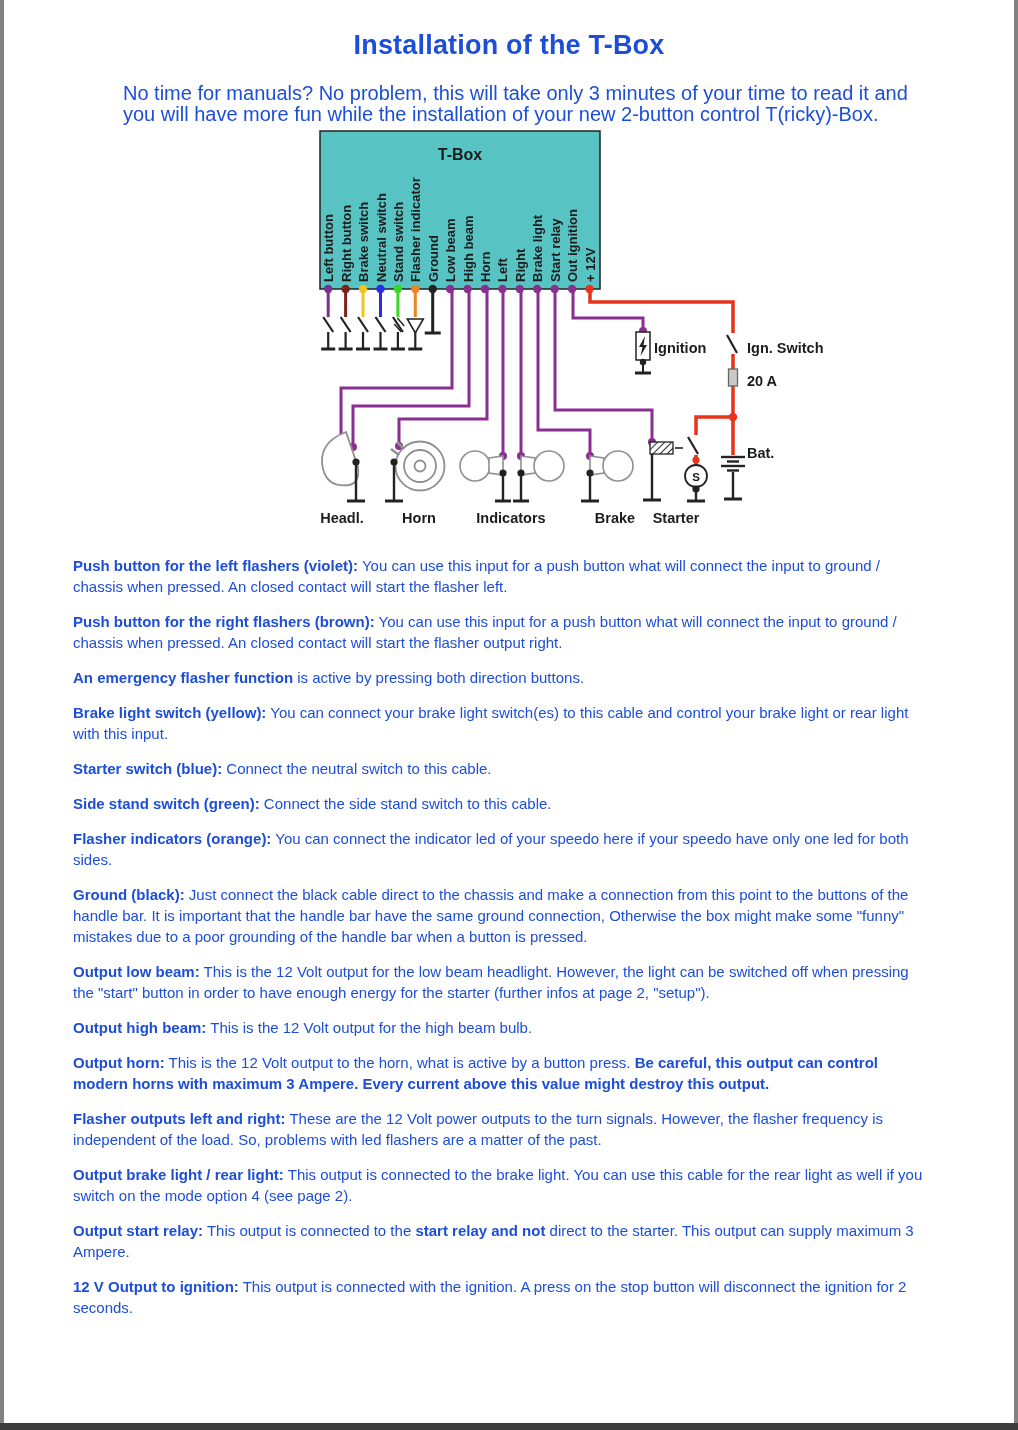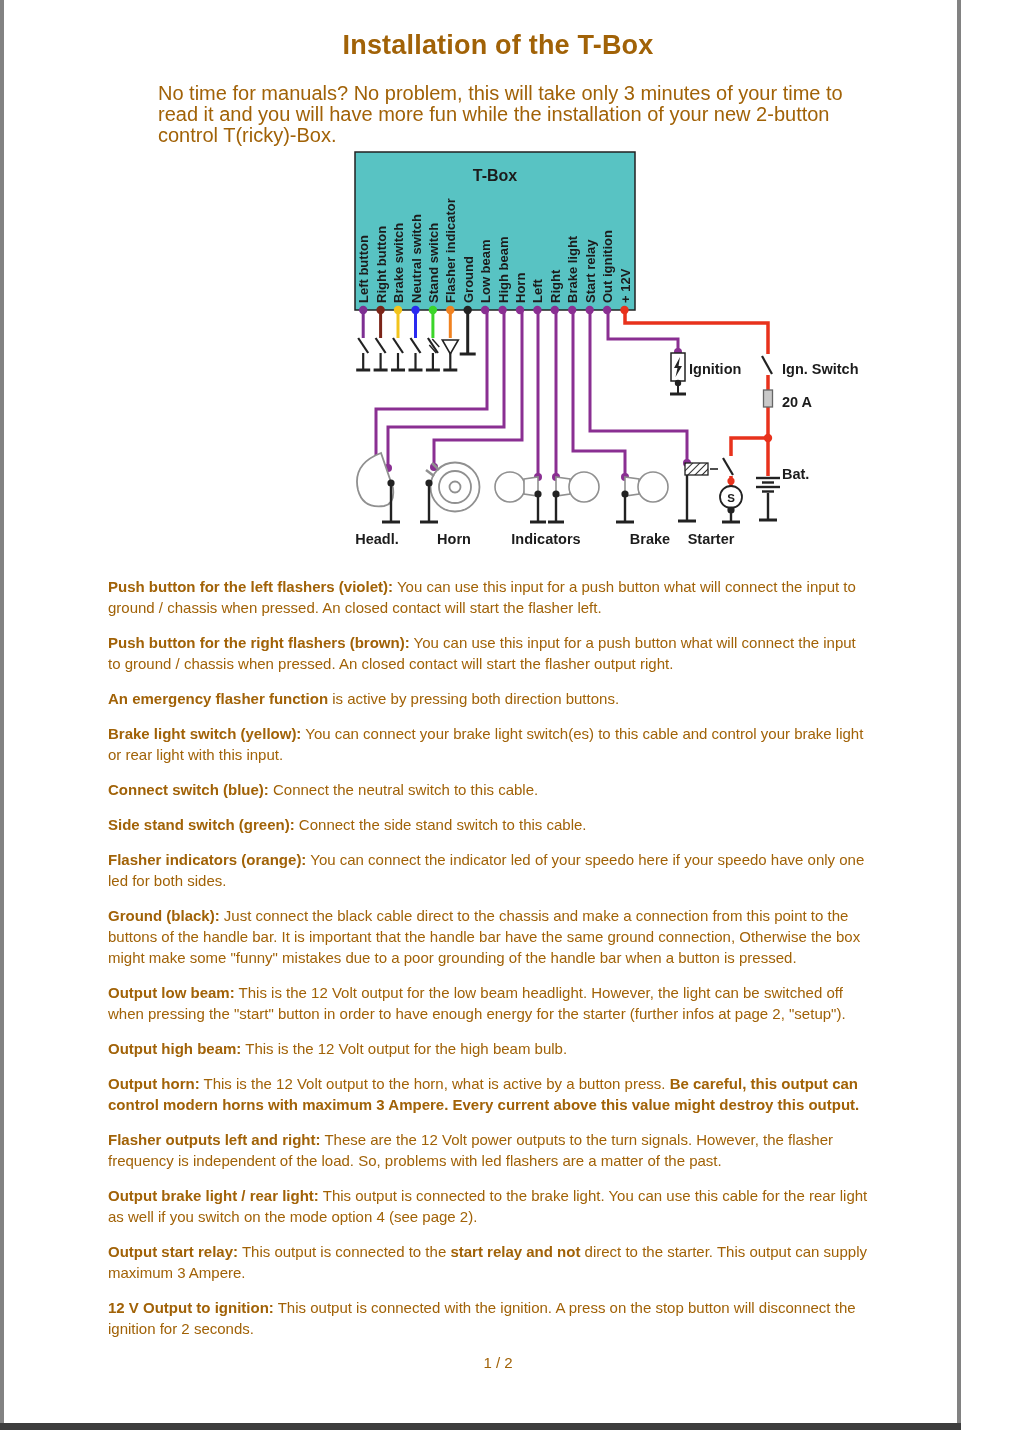--- a/index.html
+++ b/index.html
@@ -1,17 +1,17 @@
 <!DOCTYPE html>
 <html style="--teal: #58c3c3; --purple: #8a2f92; --red: #e8321c; --outline: #909090;"><head>
 <meta charset="utf-8">
 <style>
   html,body{margin:0;padding:0;background:#fff;}
-  .page{position:relative;width:926px;height:1430px;background:#fff;overflow:hidden;
-        font-family:"Liberation Sans",sans-serif;color:#a16207;padding-left:35px;}
+  .page{position:relative;width:1018px;height:1430px;background:#fff;overflow:hidden;
+        font-family:"Liberation Sans",sans-serif;color:#1d4ed8;}
   .edge-l,.edge-r{position:absolute;top:0;bottom:0;width:4px;background:#828282;z-index:5;}
   .edge-l{left:0}.edge-r{right:0}
   .edge-b{position:absolute;left:0;right:0;bottom:0;height:7px;background:#3d3d3d;z-index:5;}
   h1{margin:0;padding-top:30px;text-align:center;font-size:27px;font-weight:bold;letter-spacing:.2px;}
   .intro{margin:22px 92px 0 123px;font-size:20px;line-height:21px;}
   .diagram{position:relative;height:416px;margin-top:4px;}
   .diagram svg{position:absolute;left:0;top:0;}
   .content{margin:10px 92px 0 73px;font-size:15px;line-height:21px;}
   .content p{margin:0 0 14px 0;}
   .footer{text-align:center;font-size:15px;line-height:19px;margin:0;}
@@ -227,26 +227,25 @@
         <text x="747" y="462" class="complabel">Bat.</text>
       </g>
     </svg>
   </div>
 
   <div class="content">
       <p><b>Push button for the left flashers (violet):</b><span> You can use this input for a push button what will connect the input to ground / chassis when pressed. An closed contact will start the flasher left.</span></p>
       <p><b>Push button for the right flashers (brown):</b><span> You can use this input for a push button what will connect the input to ground / chassis when pressed. An closed contact will start the flasher output right.</span></p>
       <p><b>An emergency flasher function</b><span> is active by pressing both direction buttons.</span></p>
       <p><b>Brake light switch (yellow):</b><span> You can connect your brake light switch(es) to this cable and control your brake light or rear light with this input.</span></p>
-      <p><b>Connect switch (blue):</b><span> Connect the neutral switch to this cable.</span></p>
+      <p><b>Starter switch (blue):</b><span> Connect the neutral switch to this cable.</span></p>
       <p><b>Side stand switch (green):</b><span> Connect the side stand switch to this cable.</span></p>
       <p><b>Flasher indicators (orange):</b><span> You can connect the indicator led of your speedo here if your speedo have only one led for both sides.</span></p>
       <p><b>Ground (black):</b><span> Just connect the black cable direct to the chassis and make a connection from this point to the buttons of the handle bar. It is important that the handle bar have the same ground connection, Otherwise the box might make some "funny" mistakes due to a poor grounding of the handle bar when a button is pressed.</span></p>
       <p><b>Output low beam:</b><span> This is the 12 Volt output for the low beam headlight. However, the light can be switched off when pressing the "start" button in order to have enough energy for the starter (further infos at page 2, "setup").</span></p>
       <p><b>Output high beam:</b><span> This is the 12 Volt output for the high beam bulb.</span></p>
       <p><b>Output horn:</b><span> This is the 12 Volt output to the horn, what is active by a button press. </span><b>Be careful, this output can control modern horns with maximum 3 Ampere. Every current above this value might destroy this output.</b></p>
       <p><b>Flasher outputs left and right:</b><span> These are the 12 Volt power outputs to the turn signals. However, the flasher frequency is independent of the load. So, problems with led flashers are a matter of the past.</span></p>
       <p><b>Output brake light / rear light:</b><span> This output is connected to the brake light. You can use this cable for the rear light as well if you switch on the mode option 4 (see page 2).</span></p>
       <p><b>Output start relay:</b><span> This output is connected to the </span><b>start relay and not</b><span> direct to the starter. This output can supply maximum 3 Ampere.</span></p>
       <p><b>12 V Output to ignition:</b><span> This output is connected with the ignition. A press on the stop button will disconnect the ignition for 2 seconds.</span></p>
     </div>
-  <div class="footer">1 / 2</div>
 </div>
 
 </body></html>

